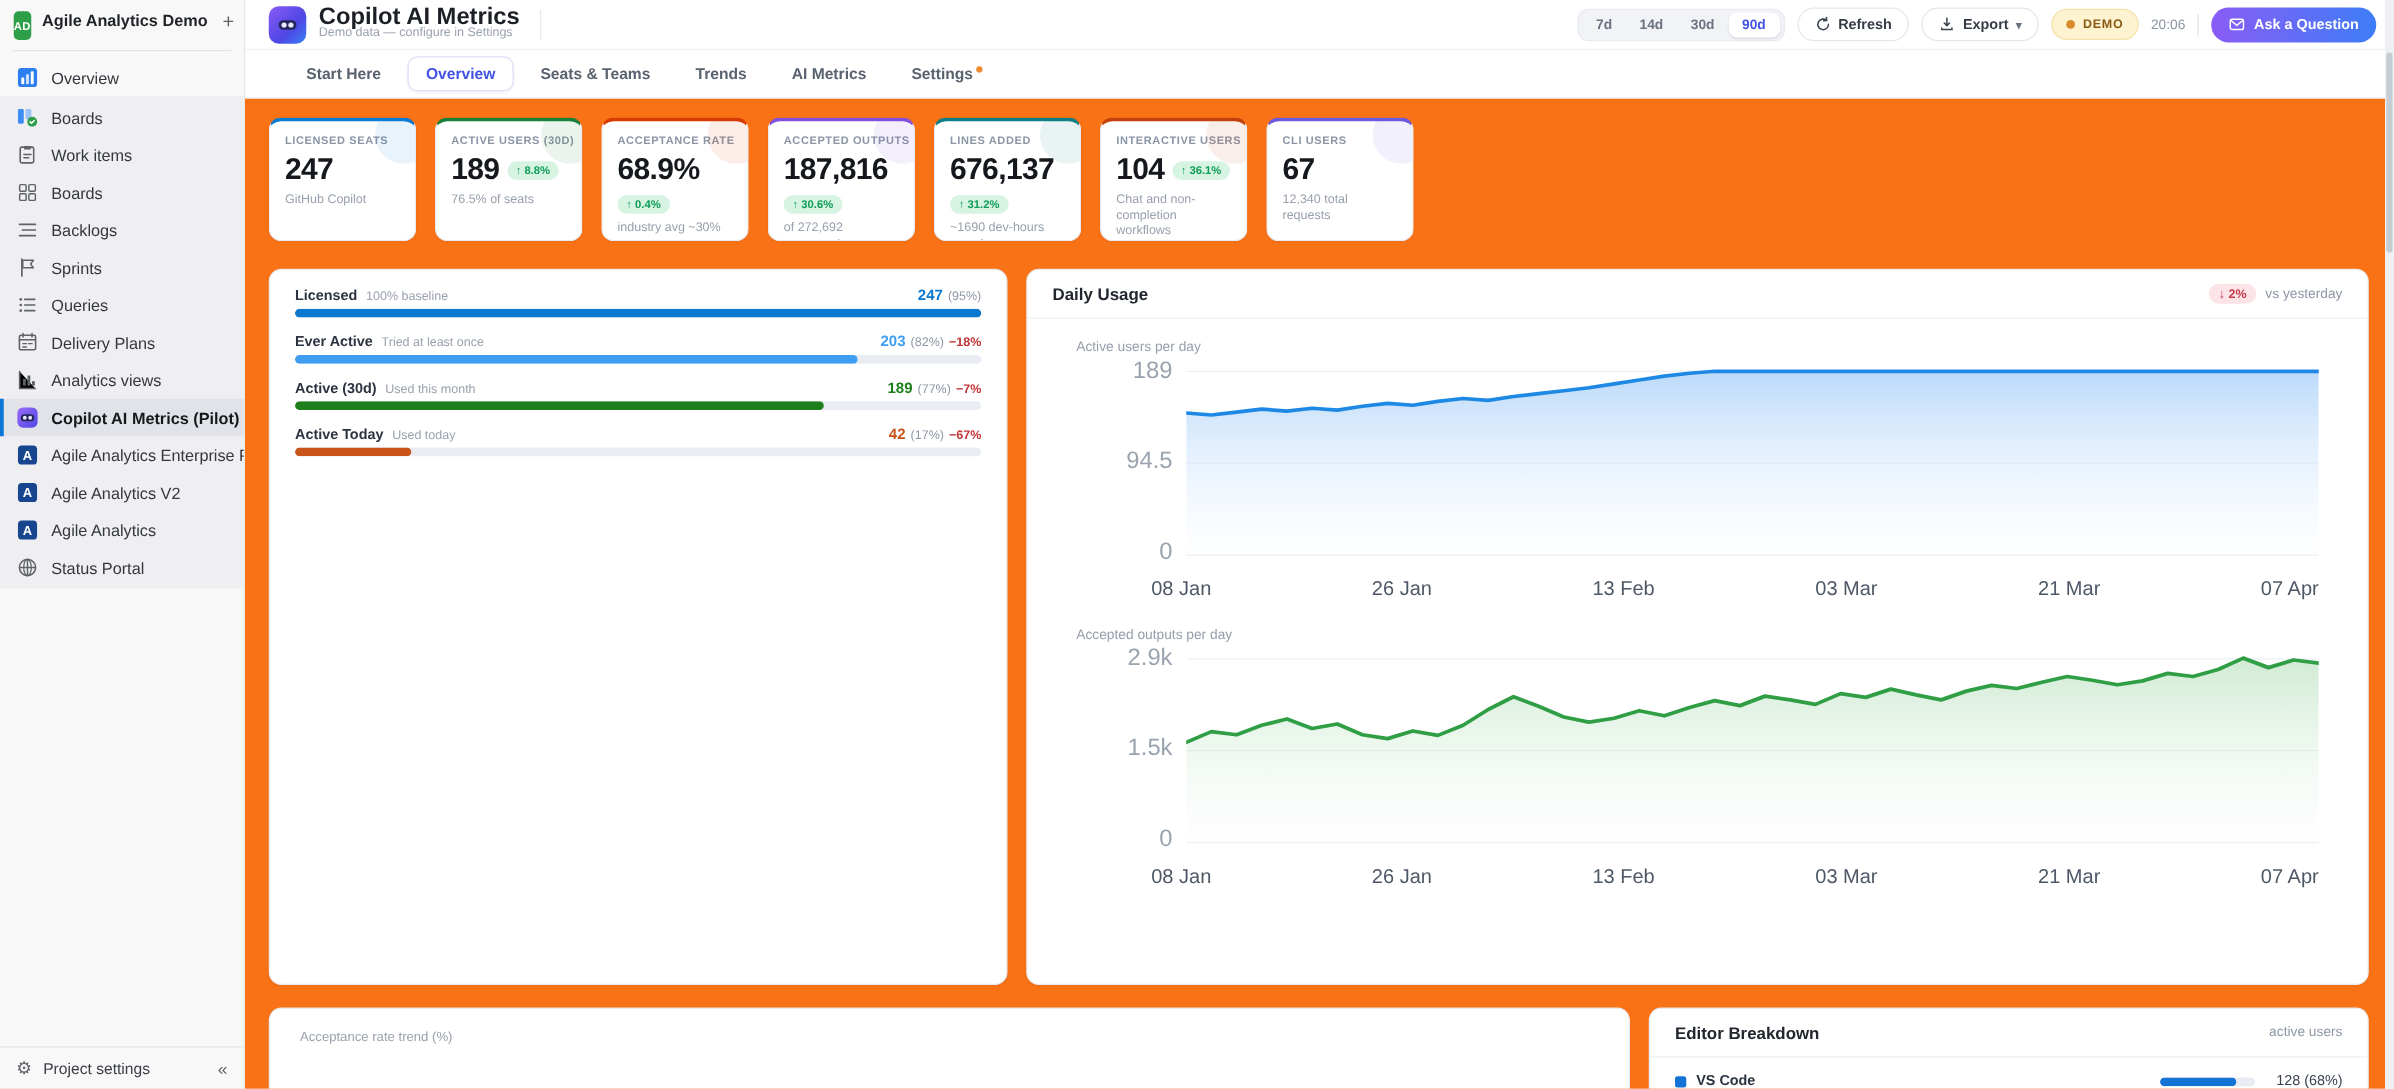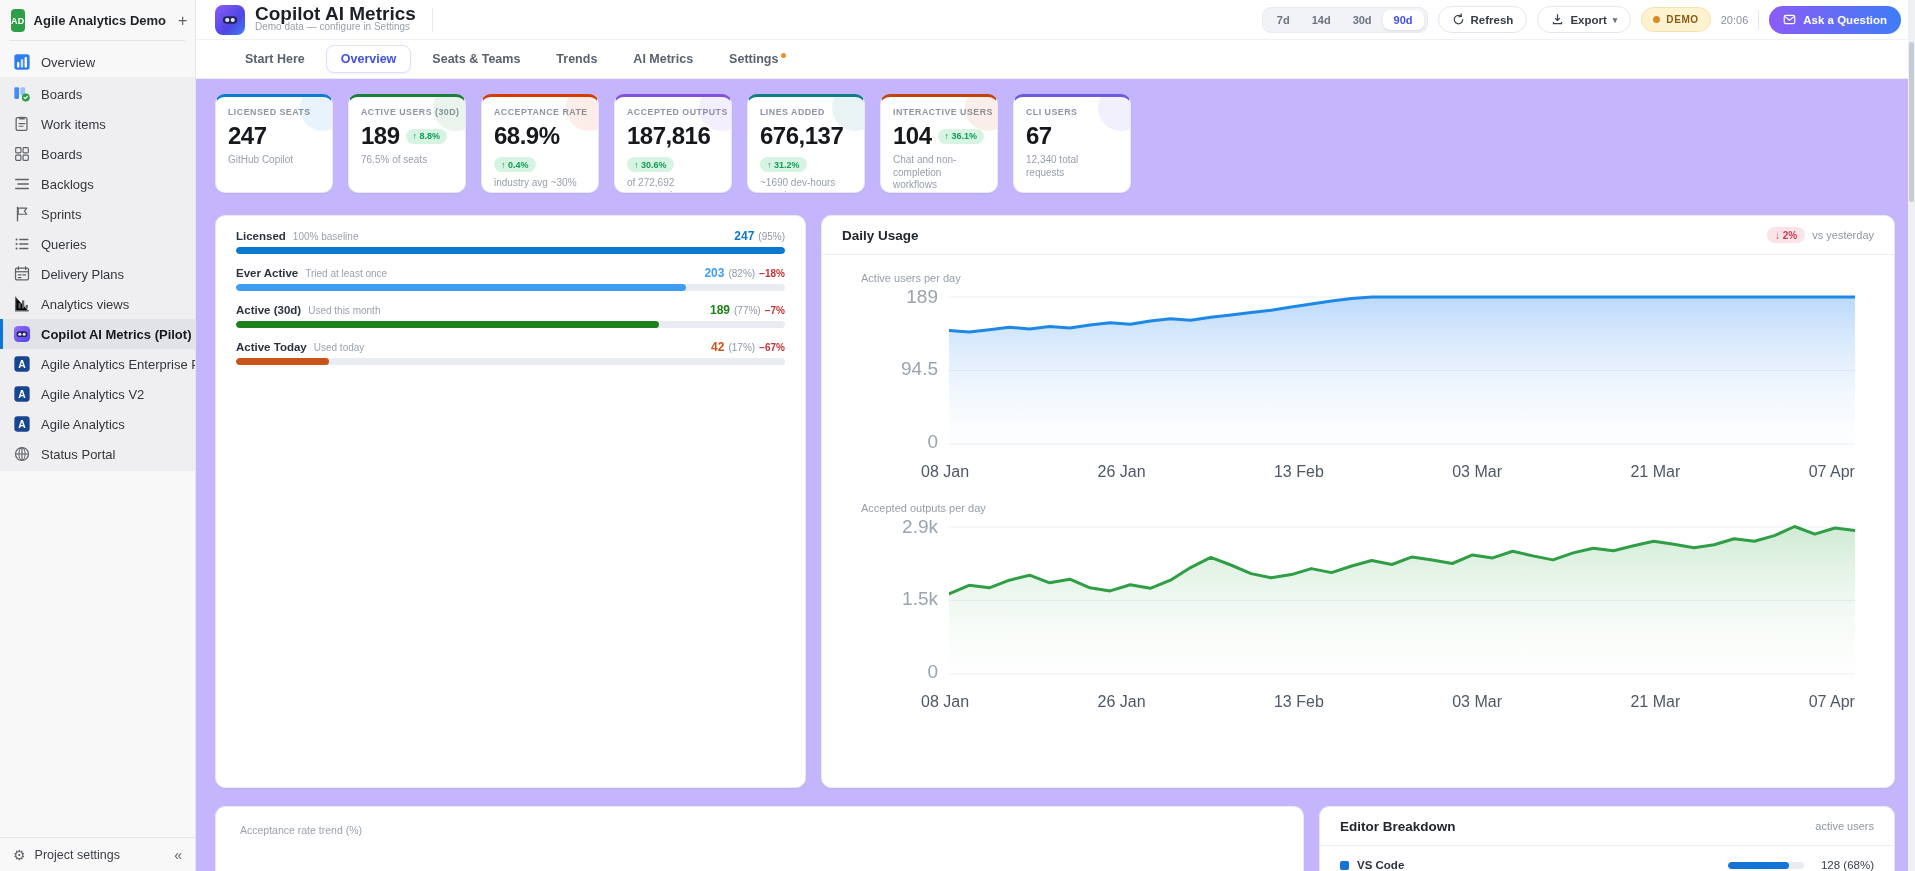--- a/index.html
+++ b/index.html
@@ -2,21 +2,21 @@
 <html><head>
 <meta charset="utf-8">
 <style>
   * { box-sizing: border-box; margin: 0; padding: 0; }
   html,body { width:1915px; height:871px; overflow:hidden; }
   body { font-family:"Liberation Sans","DejaVu Sans",sans-serif; background:#eff1f6; color:#23272f; }
   .app { display:flex; width:100%; height:100%; }
 
   
   .sidebar { width:196px; flex:0 0 196px; background:#f8f8f9; border-right:1px solid #e5e6ea; display:flex; flex-direction:column; }
-  .side-head { display:flex; align-items:center; gap:9px; padding:9px 12px 8px 11px; }
+  .side-head { display:flex; align-items:flex-start; gap:9px; padding:9px 12px 8px 11px; }
   .org-logo { width:23px; height:23px; border-radius:4px; background:#2f9e49; color:#fff; font-size:9px; font-weight:bold; display:flex; align-items:center; justify-content:center; letter-spacing:.3px; }
   .org-name { font-size:13px; font-weight:700; color:#1f2226; flex:1; white-space:nowrap; }
   .org-add { color:#5f6368; font-size:16px; font-weight:400; cursor:pointer; padding:0 3px; }
   .side-rule { height:1px; background:#e3e4e8; margin:0 10px 6px 10px; }
   .side-scroll { flex:1; overflow:hidden; }
   .side-item { position:relative; display:flex; align-items:center; gap:10px; height:30px; padding-left:13px; font-size:13px; color:#33373d; cursor:pointer; white-space:nowrap; }
   .side-item .sicon { width:18px; height:18px; flex:0 0 18px; }
   .side-group.grouped { background:#efeff2; padding:2px 0; }
   .side-item.selected { background:#e2e3e8; font-weight:700; color:#16181c; }
   .side-item.selected::before { content:""; position:absolute; left:0; top:0; bottom:0; width:3px; background:#0a76d6; }
@@ -44,21 +44,21 @@
   .clock { font-size:11px; color:#8b93a1; }
   .vline-sm { width:1px; height:18px; background:#e3e6ec; }
   .ask-btn { display:flex; align-items:center; gap:7px; height:28px; border-radius:16px; padding:0 14px; background:linear-gradient(90deg,#8a5cf6,#3e7df7); color:#fff; font-size:11.5px; font-weight:700; border:none; cursor:pointer; }
 
   .tabsbar { height:39px; background:#fff; border-bottom:1px solid #e9ecf1; display:flex; align-items:center; padding-left:34px; }
   .tabs { display:flex; align-items:center; gap:6px; list-style:none; }
   .tab { font-size:12.5px; font-weight:600; color:#59626f; padding:6px 14px; border-radius:8px; border:1px solid transparent; cursor:pointer; display:flex; align-items:flex-start; gap:3px; }
   .tab.active { color:#4152e4; border-color:#dddef8; background:#fff; box-shadow:0 1px 2px rgba(60,70,150,.07); }
   .tab .dot { width:5px; height:5px; border-radius:50%; background:#f08c2d; margin-top:1px; }
 
-  .content { flex:1; background:#c4b5fd; padding:15px 20px 0 19px; overflow:hidden; }
+  .content { flex:1; background:#f97316; padding:15px 20px 0 19px; overflow:hidden; }
 
   
   .kpi-row { display:flex; gap:15px; height:99px; margin-bottom:22px; }
   .kpi-card { position:relative; overflow:hidden; flex:0 0 118px; background:#fff; border:1px solid #e8ebf1; border-radius:10px; border-top:3px solid #ccc; padding:10px 12px; box-shadow:0 1px 2px rgba(16,24,40,.04); }
   .kpi-blob { position:absolute; right:-14px; top:-12px; width:46px; height:46px; border-radius:50%; opacity:.09; }
   .kpi-label { font-size:8.8px; font-weight:700; letter-spacing:.5px; color:#8b95a5; white-space:nowrap; }
   .kpi-valrow { display:flex; align-items:center; gap:6px; margin-top:7px; }
   .kpi-value { font-size:24px; font-weight:800; color:#15181d; letter-spacing:-.5px; line-height:24px; }
   .kpi-badge { background:#d7f3e2; color:#0f9d58; font-size:9px; font-weight:800; border-radius:9px; padding:2.5px 7px; white-space:nowrap; }
   .kpi-badgeline { margin-top:5px; }

